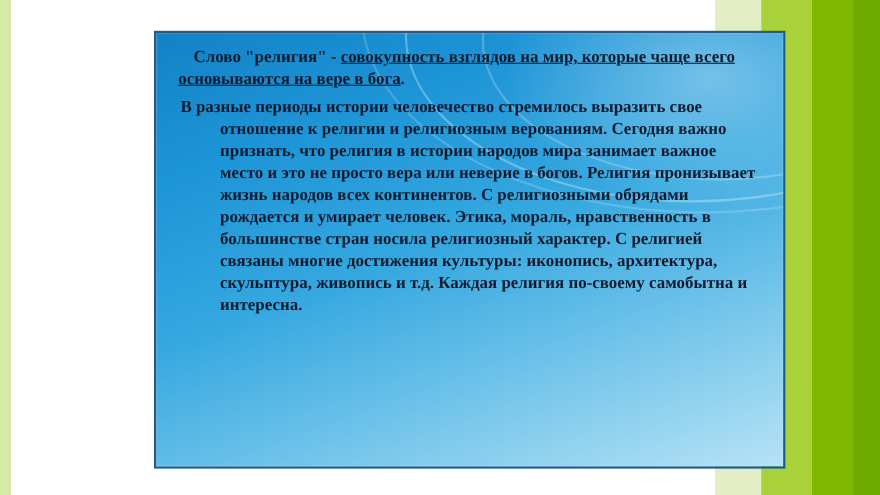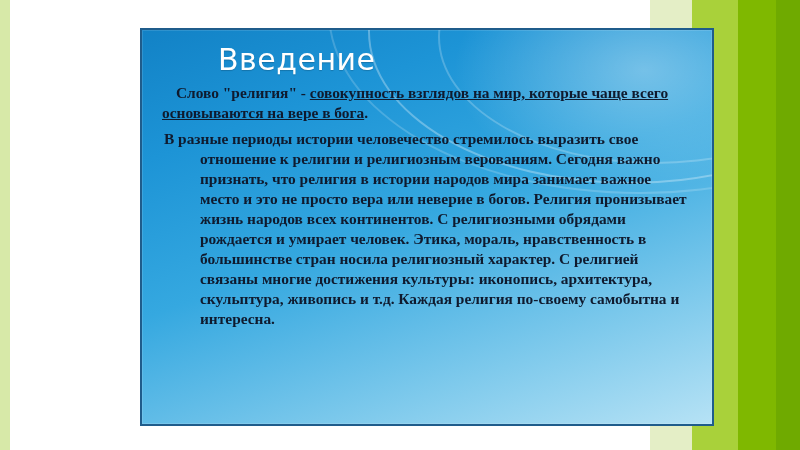--- a/index.html
+++ b/index.html
@@ -149,20 +149,19 @@
   <div class="band band-right-dark"></div>
   <div class="band band-right-darker"></div>
 
   <div id="panel">
     <div class="glow"></div>
     <div class="swoosh s1"></div>
     <div class="swoosh s2"></div>
     <div class="swoosh s3"></div>
 
     <div id="panel-inner">
-      <h1 id="slide-title">Введение</h1>
 
       <p class="para para-1"><span>Слово "религия" - </span><span class="underlined">совокупность взглядов на мир, которые чаще всего основываются на вере в бога</span><span>.</span></p>
 
       <p class="para para-2">В разные периоды истории человечество стремилось выразить свое отношение к религии и религиозным верованиям. Сегодня  важно признать, что религия в истории народов мира занимает важное место и это не просто вера или неверие в богов. Религия пронизывает жизнь народов всех континентов. С религиозными обрядами рождается и умирает человек. Этика, мораль, нравственность в большинстве стран носила религиозный характер. С религией связаны многие достижения культуры: иконопись, архитектура, скульптура, живопись и т.д. Каждая религия по-своему самобытна и интересна.</p>
     </div>
   </div>
 </div>
 
 </body></html>

